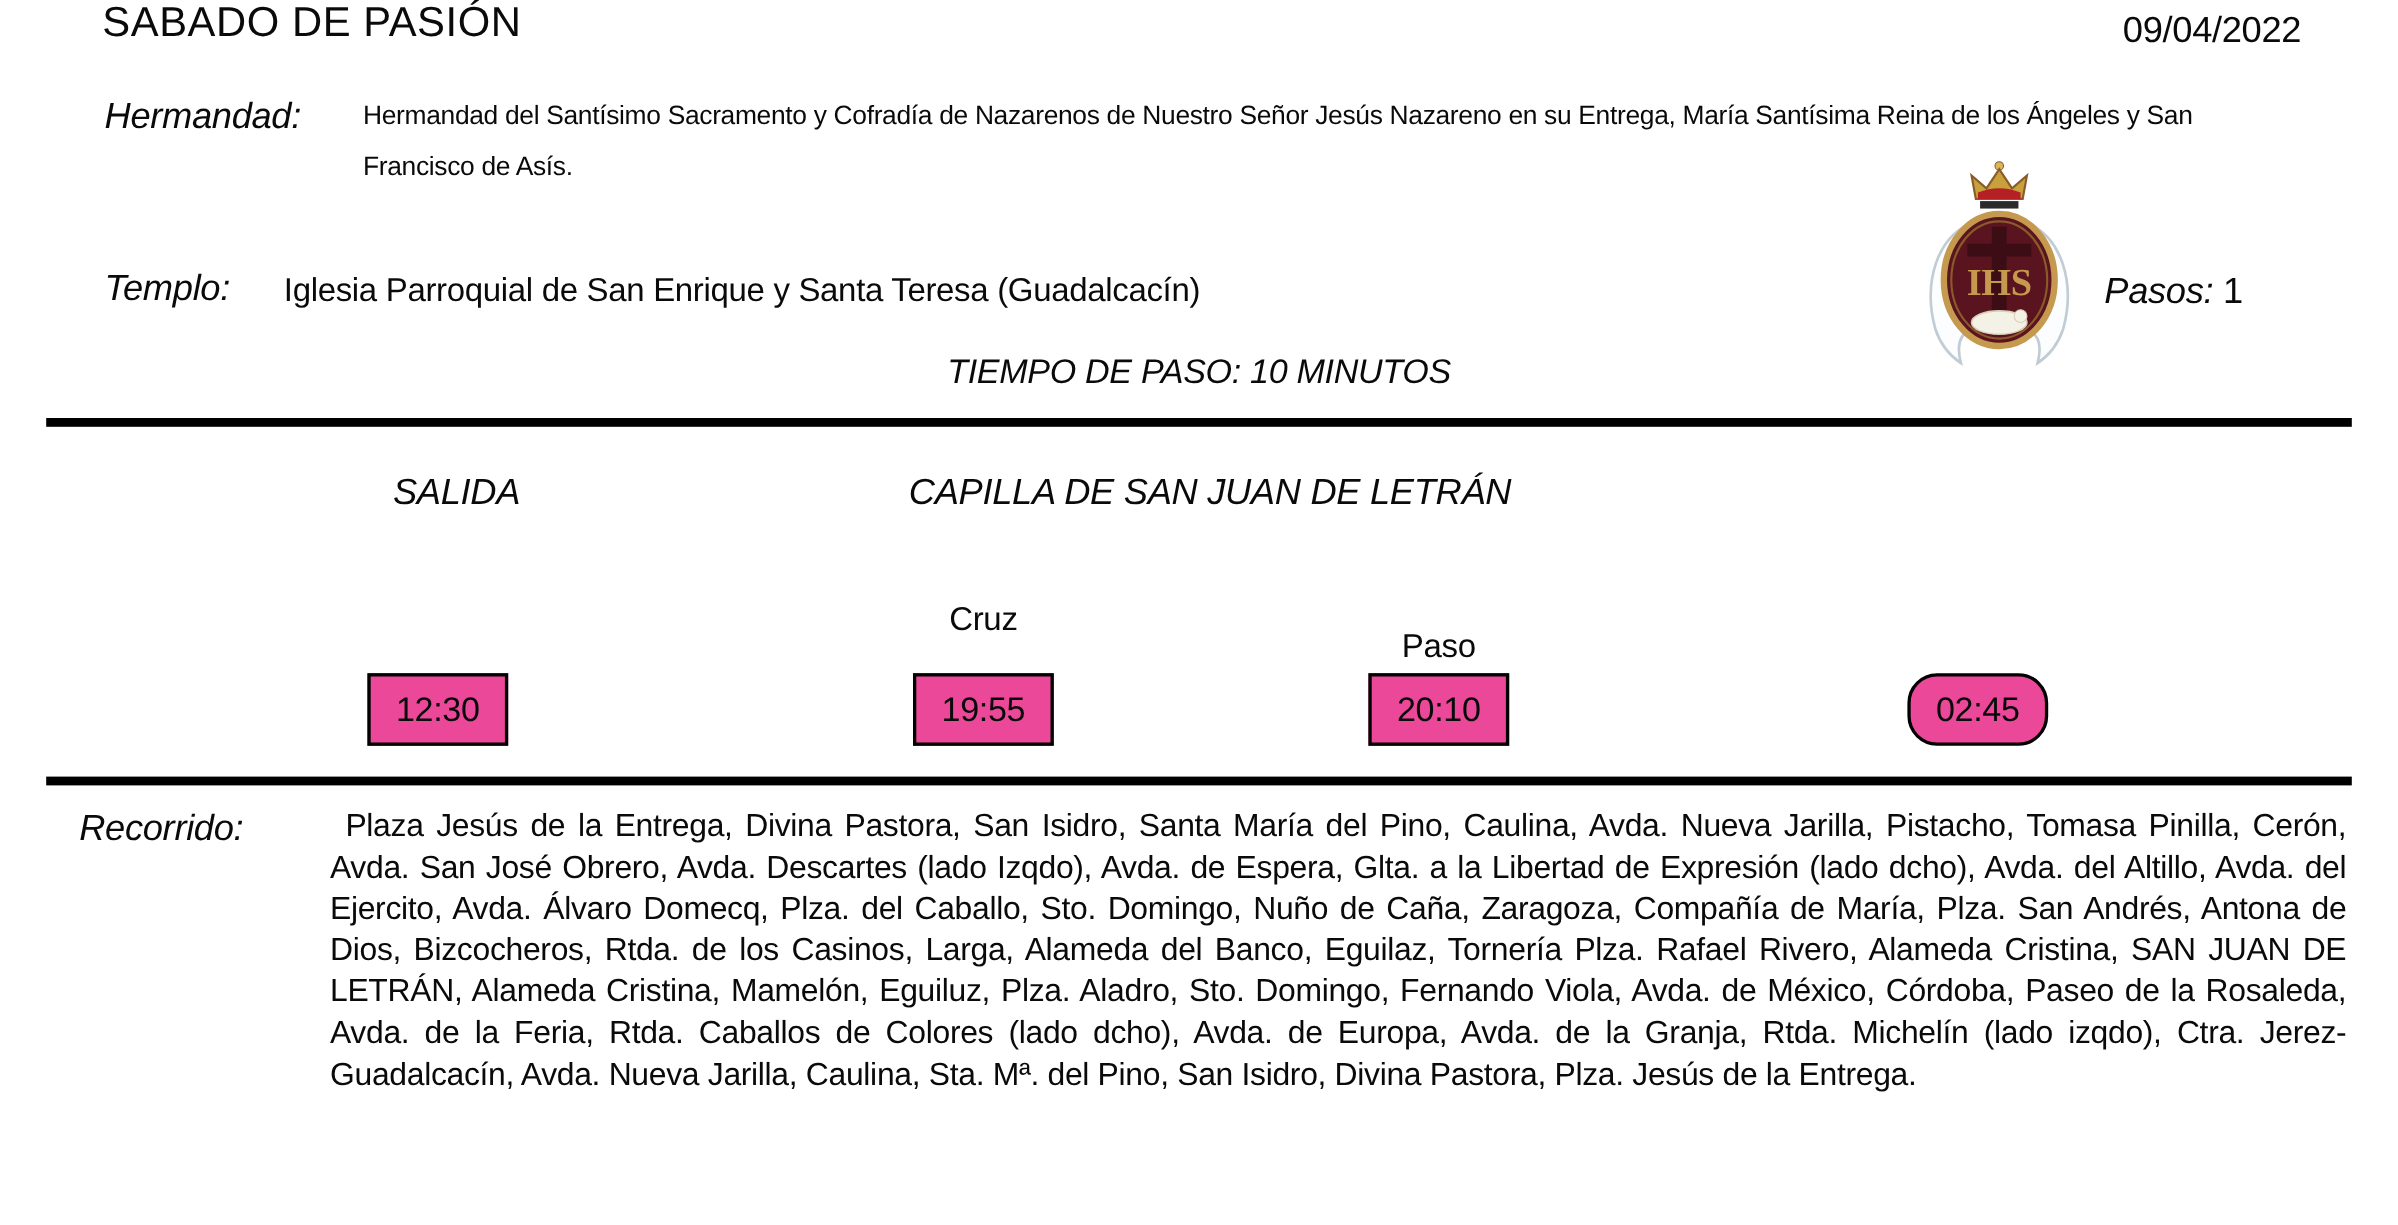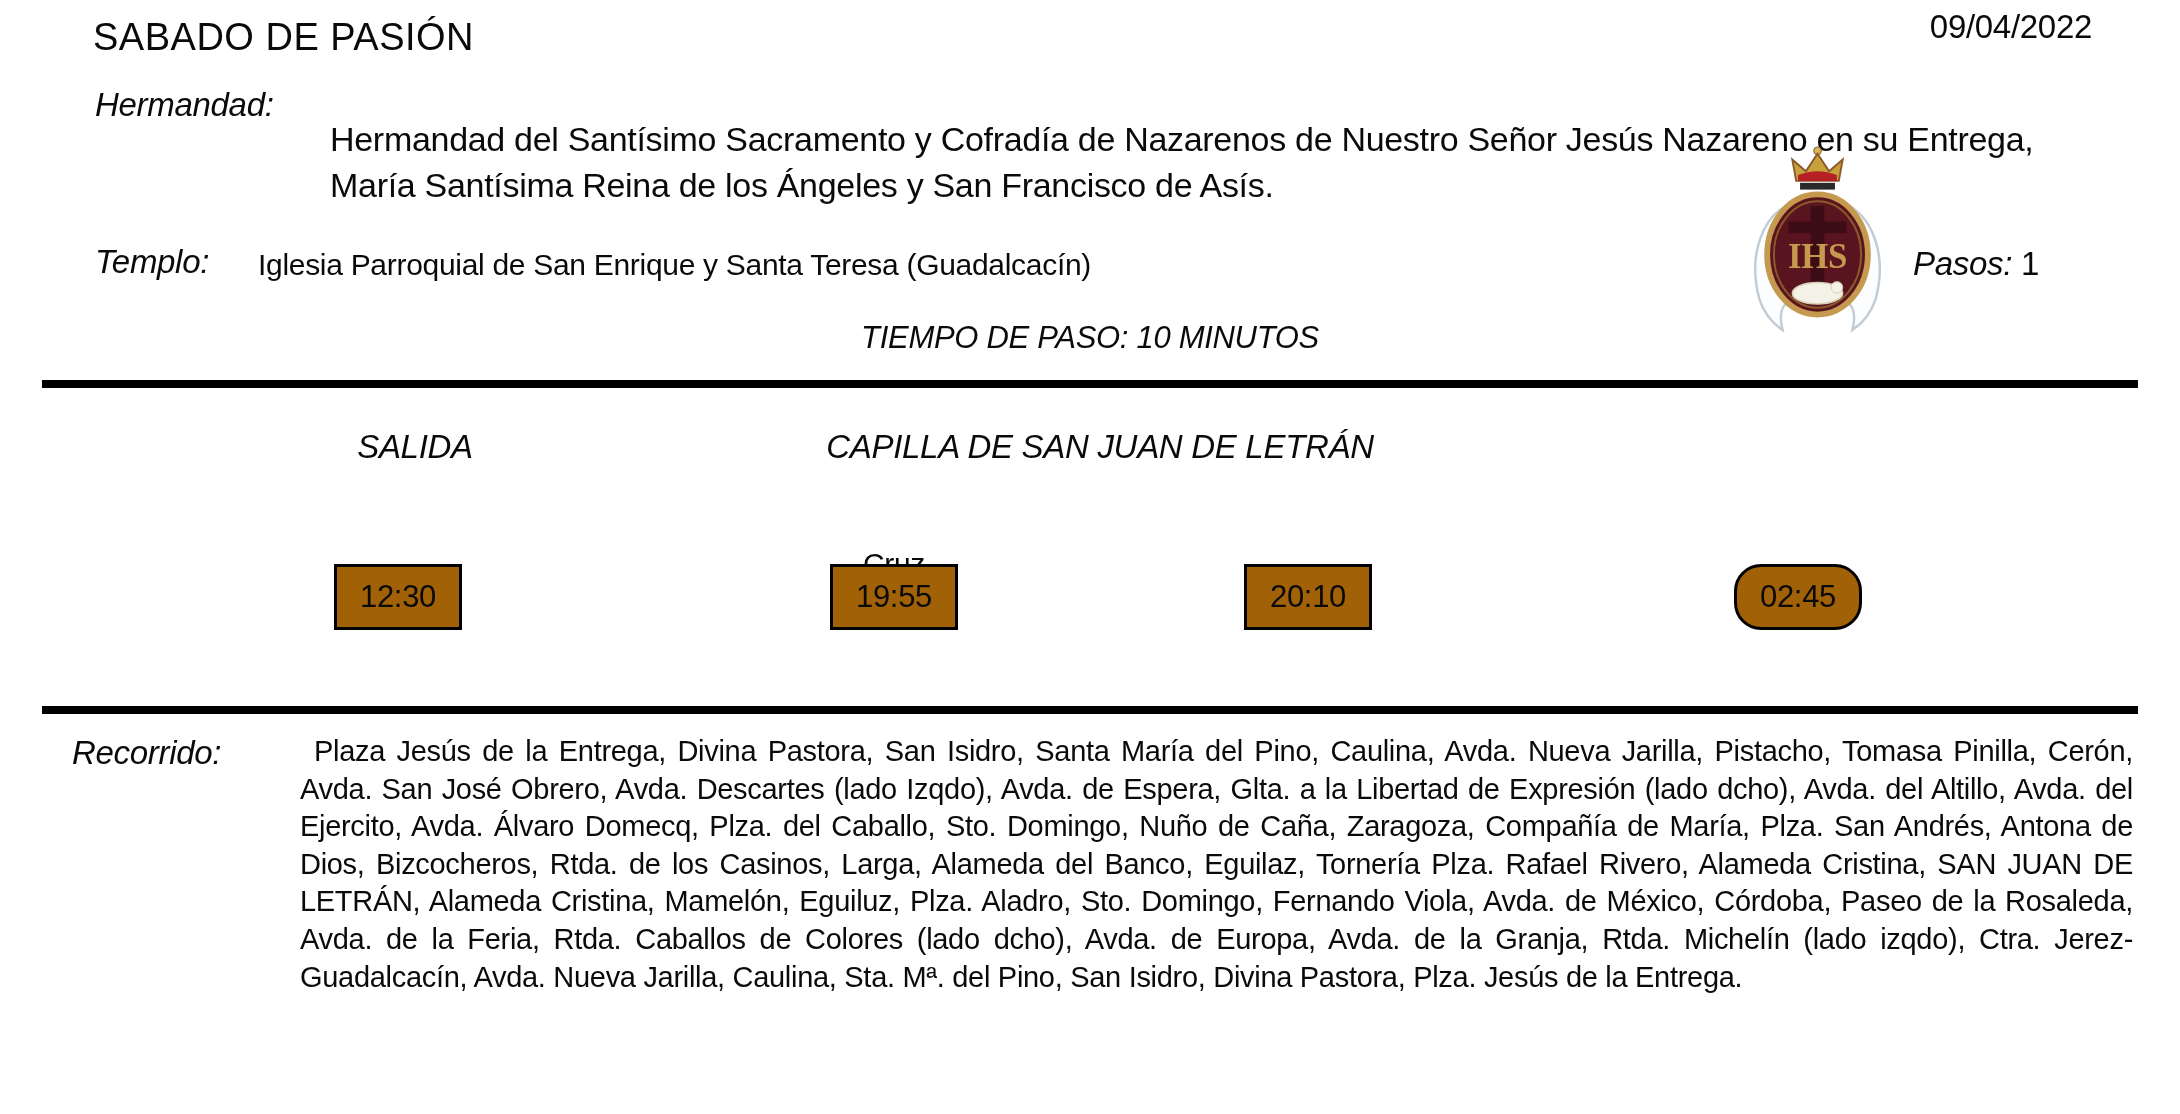--- a/index.html
+++ b/index.html
@@ -7,36 +7,36 @@
     position:relative;
     width:2180px;height:1114px;
     background:#ffffff;
     color:#0a0a0a;
     font-family:"Liberation Sans", sans-serif;
     overflow:hidden;
     letter-spacing:-0.3px;
   }
   .abs{position:absolute;}
   .page-title{
-    left:93px;top:16px;
+    left:93px;top:0;
     font-size:38px;font-weight:400;letter-spacing:0.5px;
     margin:0;
   }
   .doc-date{
     right:88px;top:8px;
     font-size:33px;
   }
   .field-label{
     font-style:italic;
     font-size:33px;
   }
   .hermandad-label{left:95px;top:86px;}
   .hermandad-value{
     left:330px;top:83px;width:1762px;
-    font-size:34px;line-height:46px;margin-top:33px;
+    font-size:24px;line-height:46px;
   }
   .templo-label{left:95px;top:243px;}
   .templo-value{left:258px;top:248px;font-size:30px;}
   .crest{left:1740px;top:140px;}
   .pasos{left:1913px;top:245px;font-size:33px;white-space:nowrap;}
   .pasos .num{font-style:normal;}
   .tiempo{
     left:0;top:320px;width:2180px;
     text-align:center;
     font-style:italic;font-size:31px;
@@ -52,26 +52,26 @@
   .col-salida{left:265px;width:300px;}
   .col-capilla{left:700px;width:800px;}
   .col-entrada{left:1655px;width:300px;}
   .sublabel{
     top:547px;font-size:30px;
     width:160px;text-align:center;
   }
   .sublabel-cruz{left:814px;}
   .sublabel-paso{left:1228px;margin-top:24px;}
   .timebox{
-    top:564px;
+    top:612px;
     width:122px;height:60px;
     border:3px solid #000;
     display:flex;align-items:center;justify-content:center;
     font-size:31px;
-    background:#a16207;
+    background:#ec4899;
   }
   .box-salida{left:334px;}
   .box-cruz{left:830px;}
   .box-paso{left:1244px;}
   .box-entrada{left:1734px;border-radius:27px;}
   .recorrido-label{left:72px;top:734px;}
   .recorrido-value{
     left:300px;top:733px;width:1833px;
     font-size:29px;line-height:37.6px;
     text-align:justify;

